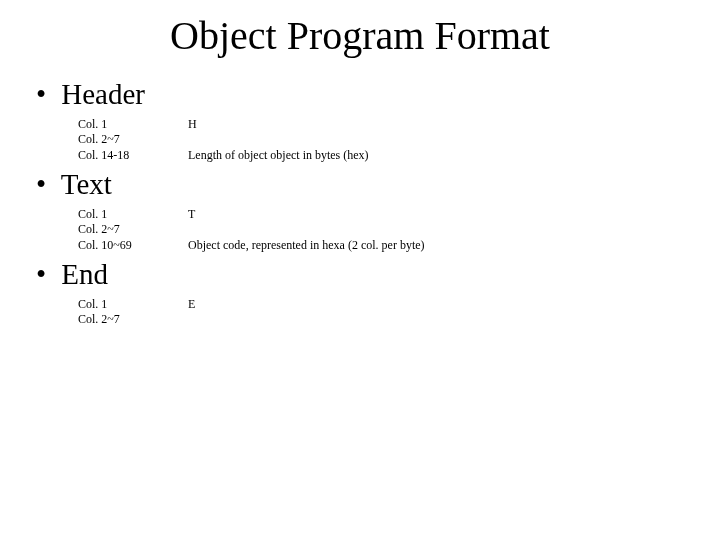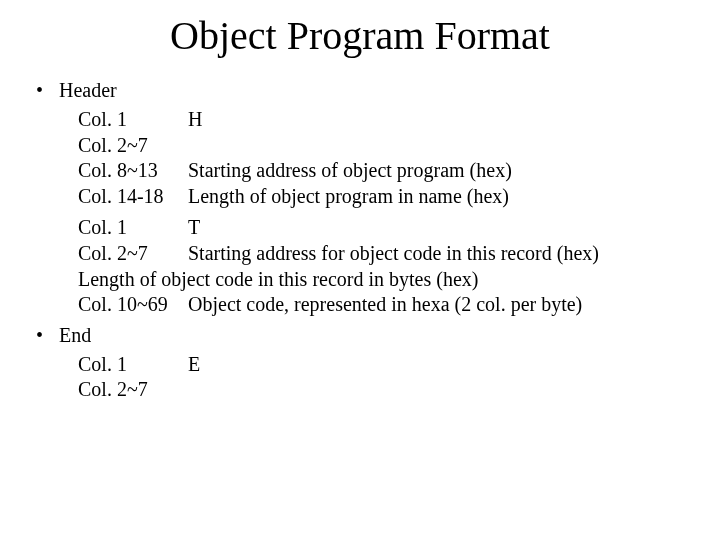--- a/index.html
+++ b/index.html
@@ -20,32 +20,32 @@
   .title {
     font-size: 40px;
     text-align: center;
     margin: 6px 0 20px 0;
     font-weight: normal;
   }
   .section {
     margin: 0 0 6px 0;
   }
   .bullet {
-    font-size: 20px;
+    font-size: 29px;
     margin: 0 0 6px 12px;
     font-weight: normal;
     line-height: 1.1;
   }
   .bullet .dot {
     display: inline-block;
     width: 18px;
   }
   .rows {
     margin-left: 54px;
-    font-size: 20px;
+    font-size: 12px;
     line-height: 1.28;
   }
   .row {
     display: flex;
   }
   .col-left {
     width: 110px;
     flex: 0 0 110px;
   }
   .col-right {
@@ -66,42 +66,40 @@
     </div>
     <div class="rows">
       <div class="row">
         <span class="col-left">Col. 1</span>
         <span class="col-right">H</span>
       </div>
       <div class="row">
         <span class="col-left">Col. 2~7</span>
       </div>
       <div class="row">
-        <span class="col-left">Col. 8~13</span>
-        <span class="col-right">Starting address of object program (hex)</span>
-      </div>
-      <div class="row">
         <span class="col-left">Col. 14-18</span>
-        <span class="col-right">Length of object program in name (hex)</span>
+        <span class="col-right">Length of object object in bytes (hex)</span>
       </div>
     </div>
   </div>
 
   <div class="section">
+    <div class="bullet">
+      <span class="dot">•</span>
+      <span>Text</span>
+    </div>
     <div class="rows">
       <div class="row">
         <span class="col-left">Col. 1</span>
         <span class="col-right">T</span>
       </div>
       <div class="row">
         <span class="col-left">Col. 2~7</span>
-        <span class="col-right">Starting address for object code in this record (hex)</span>
       </div>
       <div class="row">
-        <span class="col-right">Length of object code in this record in bytes (hex)</span>
       </div>
       <div class="row">
         <span class="col-left">Col. 10~69</span>
         <span class="col-right">Object code, represented in hexa (2 col. per byte)</span>
       </div>
     </div>
   </div>
 
   <div class="section">
     <div class="bullet">

